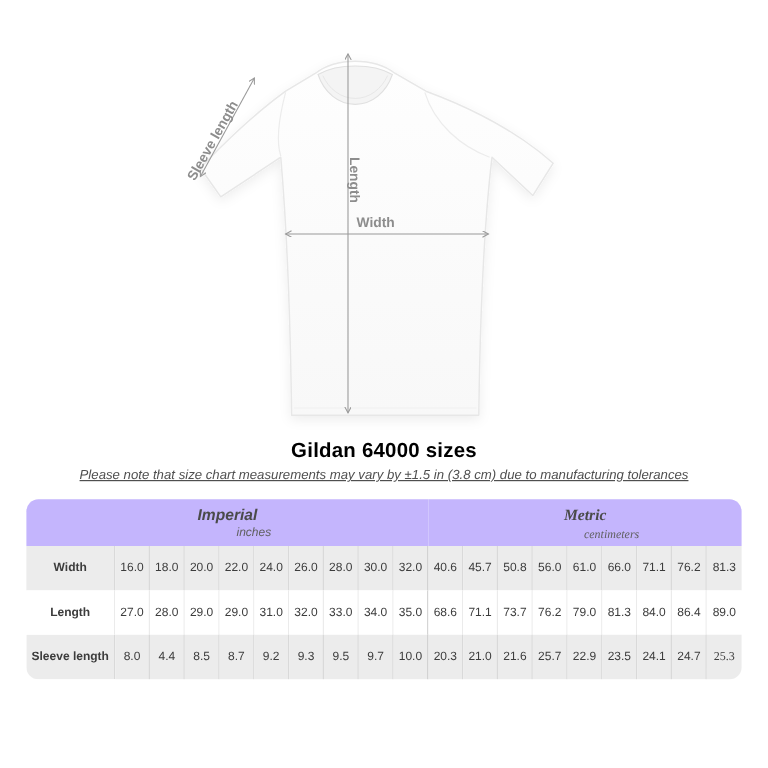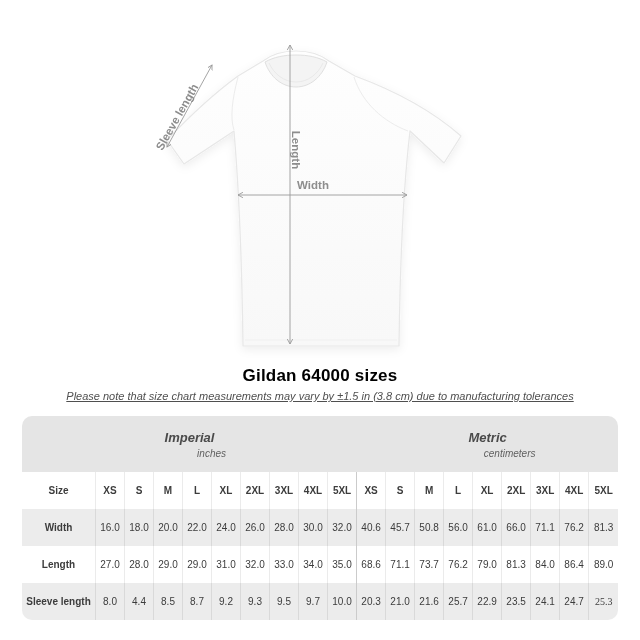--- a/index.html
+++ b/index.html
@@ -49,25 +49,25 @@
     table-layout: fixed;
   }
   .size-table td {
     text-align: center;
     vertical-align: middle;
     padding: 0;
     font-size: 10px;
     color: #3c3c3c;
   }
   .unit-row td {
-    height: 56px;
-    background: #e5e5e5;
+    height: 39px;
+    background: #c4b5fd;
   }
   .unit-left  { border-radius: 10px 0 0 0; }
-  .unit-right { border-radius: 0 10px 0 0; }
+  .unit-right { border-radius: 0 10px 0 0; font-family: Liberation Serif, serif; }
   .unit-name {
     font-size: 13px;
     font-weight: 700;
     font-style: italic;
     color: #4a4a4a;
   }
   .unit-sub {
     margin-top: 3px;
     font-size: 10px;
     font-style: italic;
@@ -160,41 +160,20 @@
       <td colspan="10" class="unit-left">
         <div class="unit-name">Imperial</div>
         <div class="unit-sub">inches</div>
       </td>
       <td colspan="9" class="unit-right">
         <div class="unit-name">Metric</div>
         <div class="unit-sub">centimeters</div>
       </td>
     </tr>
 
-    <tr class="size-row">
-      <td class="row-label sep">Size</td>
-      <td class="size-cell sep">XS</td>
-      <td class="size-cell sep">S</td>
-      <td class="size-cell sep">M</td>
-      <td class="size-cell sep">L</td>
-      <td class="size-cell sep">XL</td>
-      <td class="size-cell sep">2XL</td>
-      <td class="size-cell sep">3XL</td>
-      <td class="size-cell sep">4XL</td>
-      <td class="size-cell sep-strong">5XL</td>
-      <td class="size-cell sep">XS</td>
-      <td class="size-cell sep">S</td>
-      <td class="size-cell sep">M</td>
-      <td class="size-cell sep">L</td>
-      <td class="size-cell sep">XL</td>
-      <td class="size-cell sep">2XL</td>
-      <td class="size-cell sep">3XL</td>
-      <td class="size-cell sep">4XL</td>
-      <td class="size-cell">5XL</td>
-    </tr>
 
     <tr class="data-row stripe">
       <td class="row-label sep">Width</td>
       <td class="sep">16.0</td>
       <td class="sep">18.0</td>
       <td class="sep">20.0</td>
       <td class="sep">22.0</td>
       <td class="sep">24.0</td>
       <td class="sep">26.0</td>
       <td class="sep">28.0</td>

